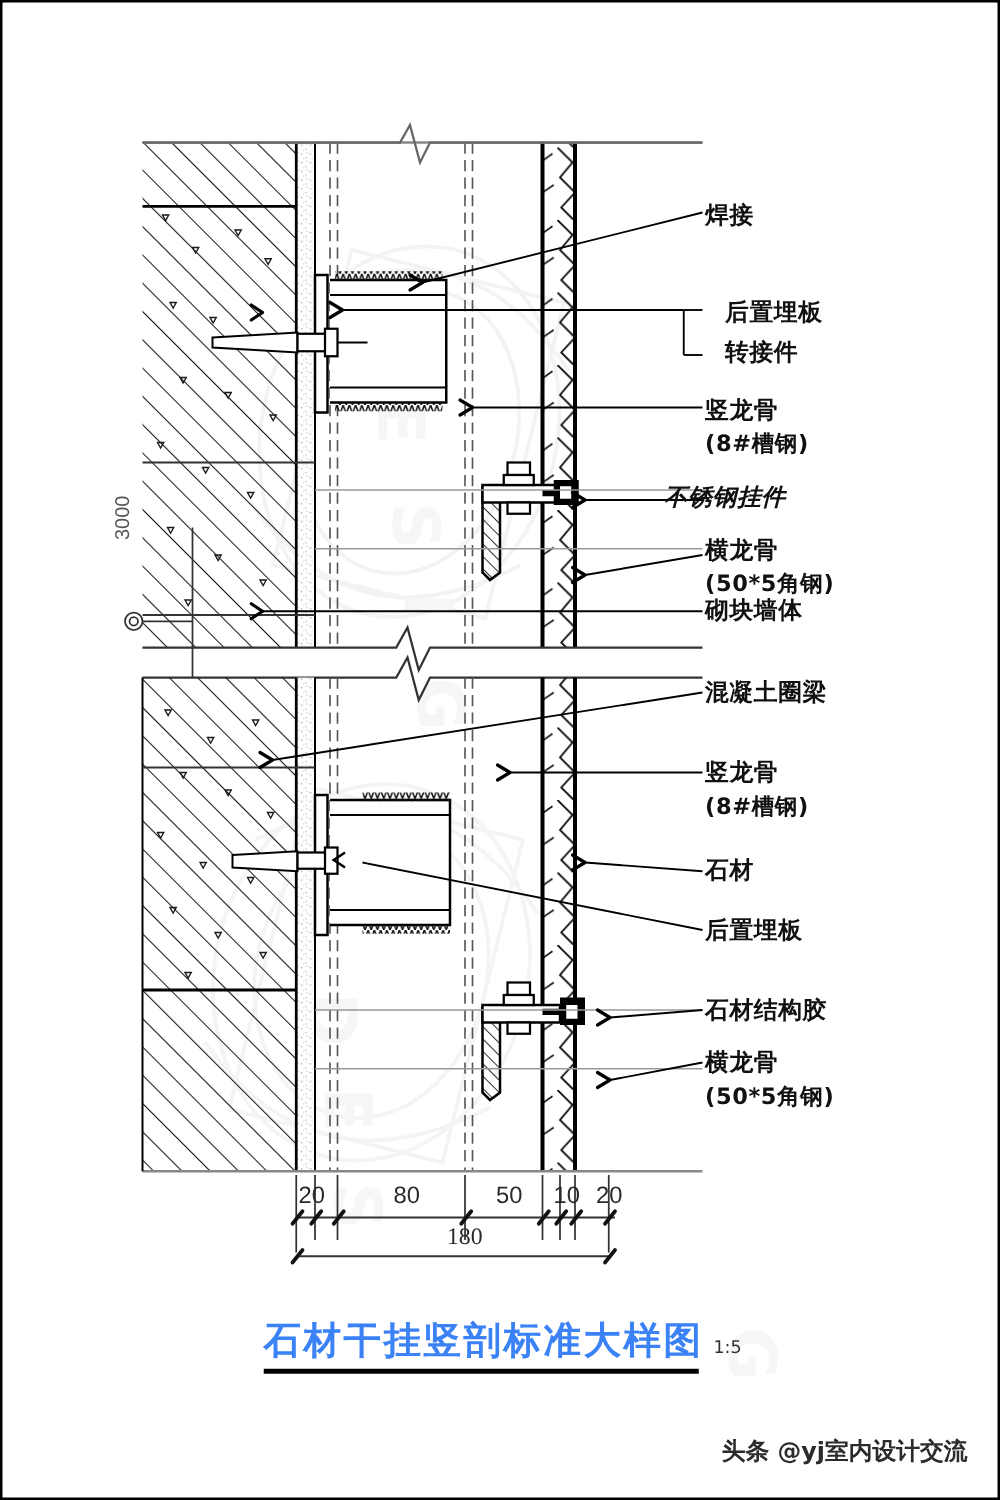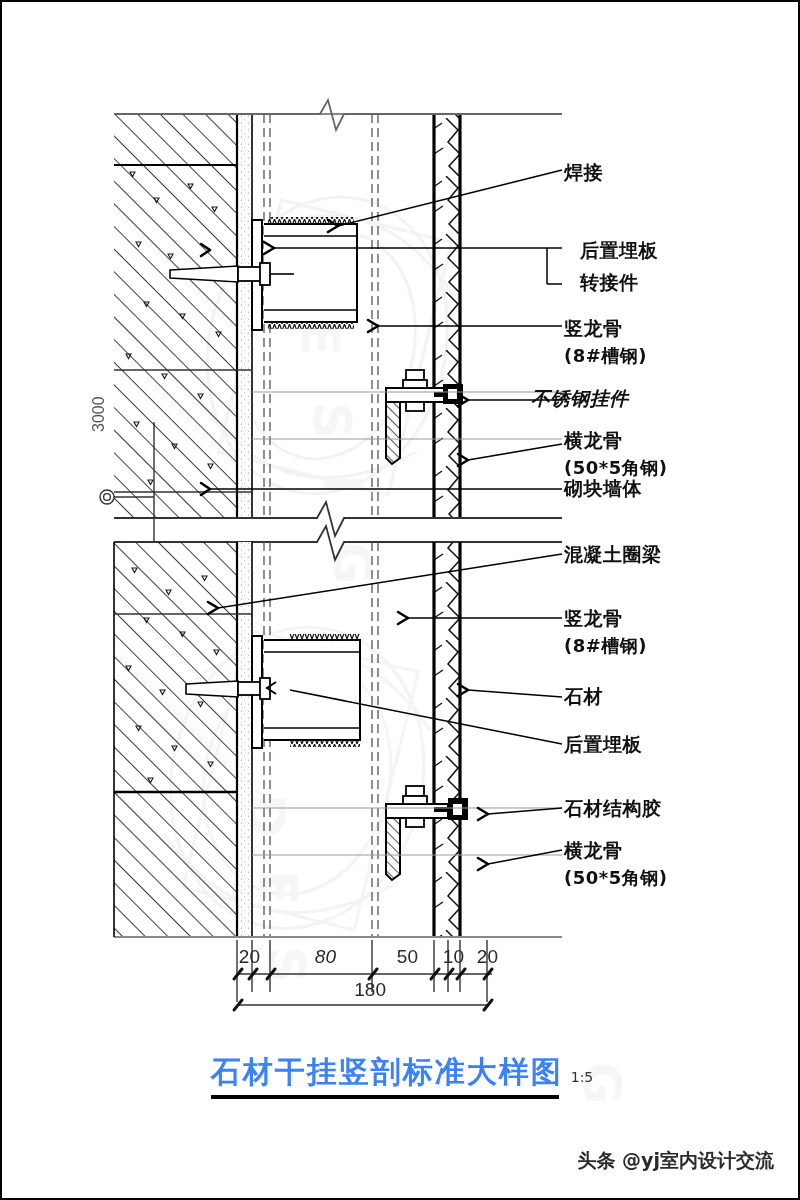--- a/index.html
+++ b/index.html
@@ -407,25 +407,25 @@
   <div class="lbl" style="left:562px;top:792px;">
     <span>石材结构胶</span>
   </div>
 
   <div class="lbl" style="left:562px;top:834px;">
     <span>横龙骨</span>
     <span class="sub">(50*5角钢)</span>
   </div>
 
   <div class="dimtxt" style="left:228px;top:944px;width:30px;">20</div>
-  <div class="dimtxt" style="left:304px;top:944px;width:30px;font-style:italic;">80</div>
+  <div class="dimtxt" style="left:304px;top:944px;width:30px;">80</div>
   <div class="dimtxt" style="left:386px;top:944px;width:30px;">50</div>
   <div class="dimtxt" style="left:432px;top:944px;width:30px;">10</div>
   <div class="dimtxt" style="left:466px;top:944px;width:30px;">20</div>
-  <div class="dimtxt" style="left:340px;top:977px;width:44px;">180</div>
+  <div class="dimtxt" style="left:340px;top:977px;width:44px;font-family:Liberation Serif, serif;">180</div>
 
   <div id="vdim">3000</div>
 
   <div id="title-wrap">
     <span id="title-inner">
       <span id="draw-title">石材干挂竖剖标准大样图</span><span id="draw-scale">1:5</span>
       <span id="title-underline"></span>
     </span>
   </div>
 

